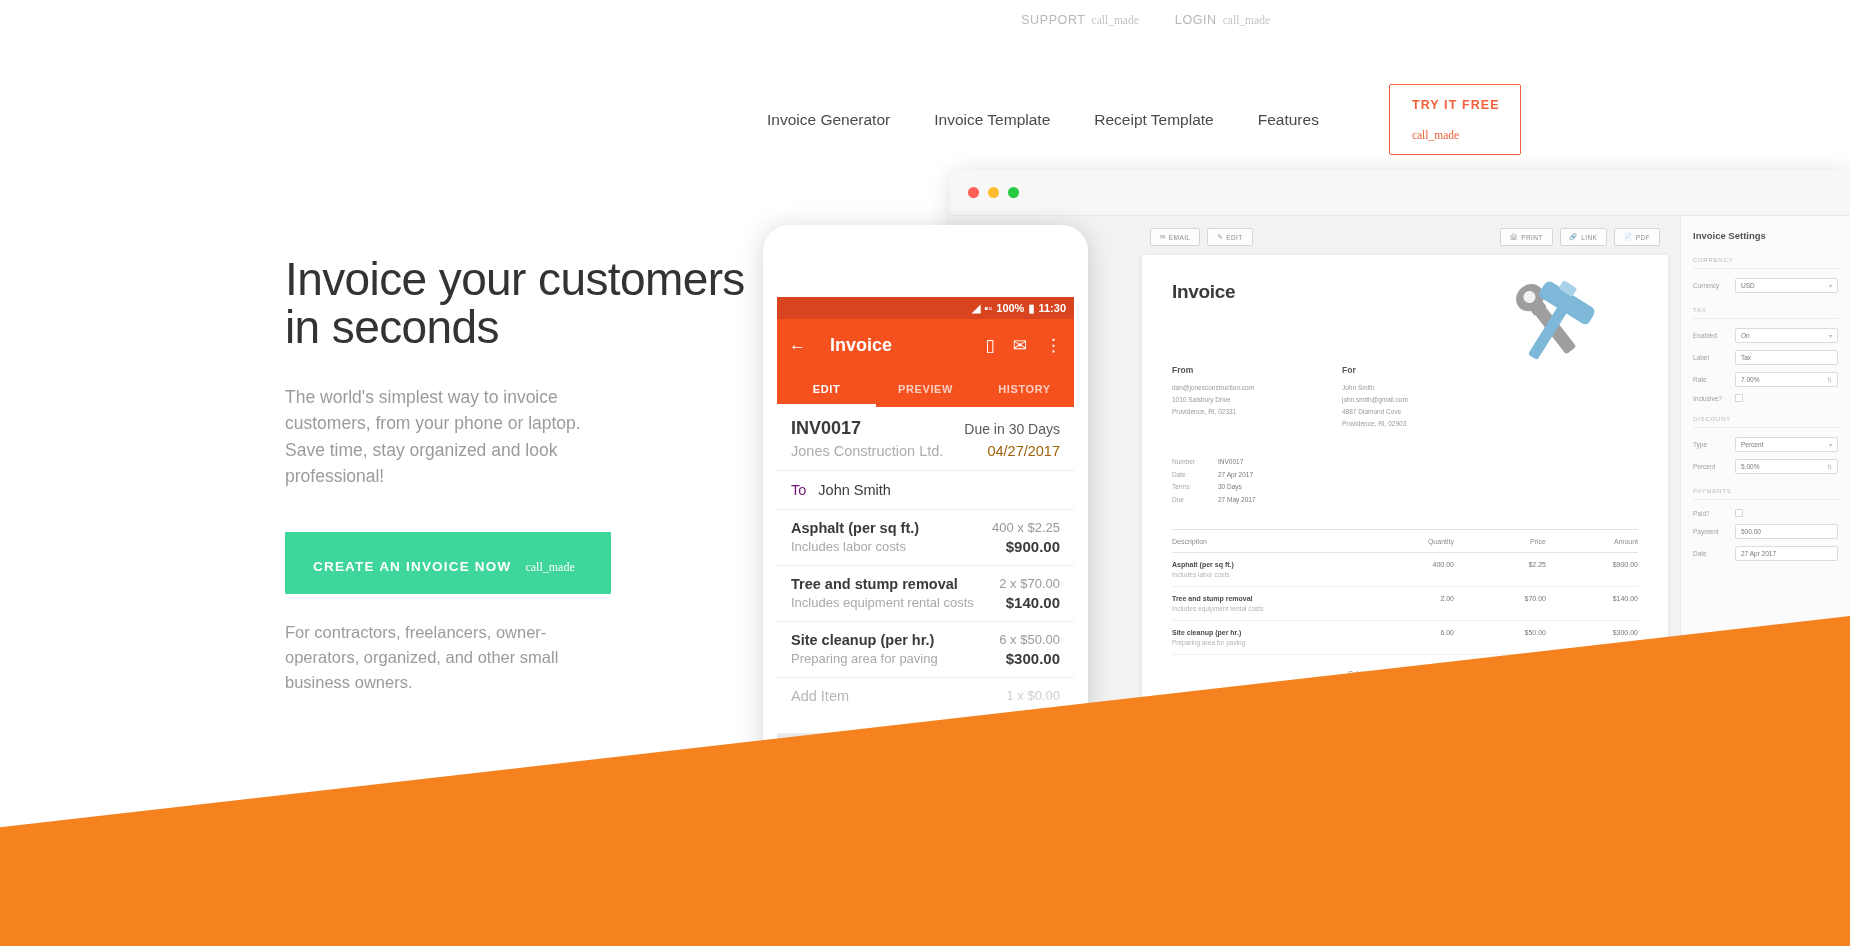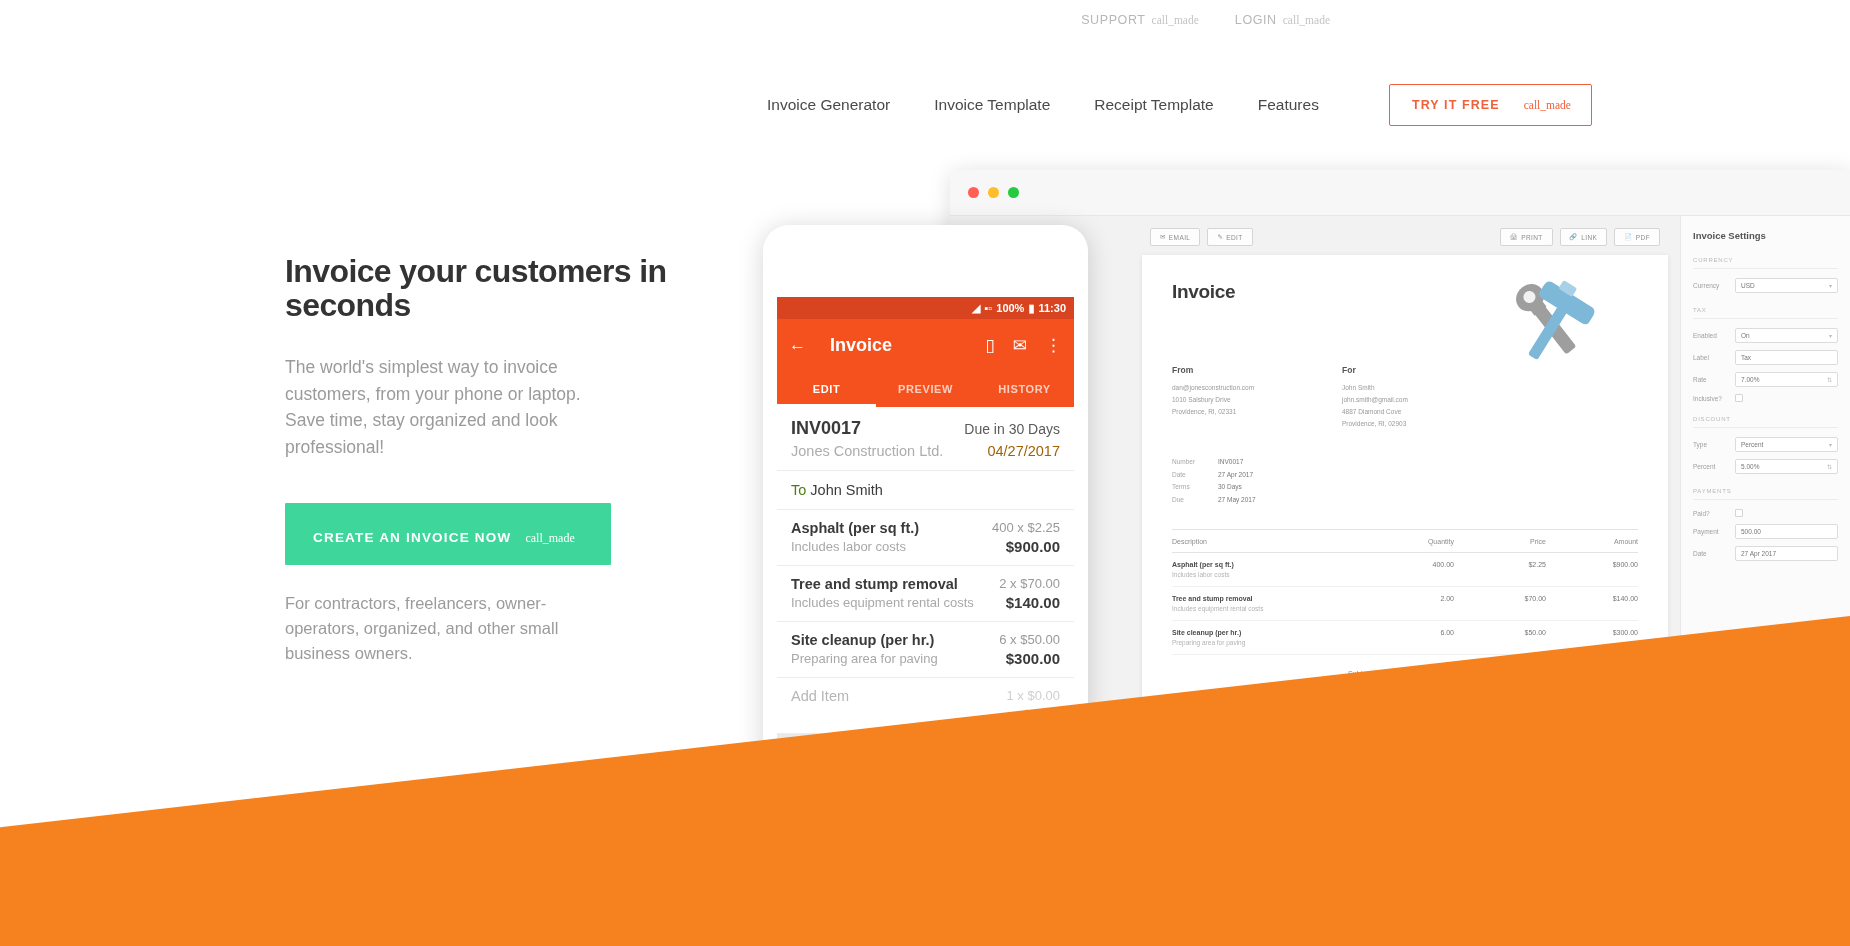--- a/index.html
+++ b/index.html
@@ -15,21 +15,21 @@
   .diagonal-banner {
     position: absolute; left: 0; bottom: 0;
     width: 1850px; height: 330px;
     background: #f5821f;
     clip-path: polygon(0 100%, 100% 100%, 100% 0, 0 64%);
     z-index: 30;
   }
 
   
   .utility-nav {
-    position: absolute; top: 13px; right: 520px;
+    position: absolute; top: 13px; right: 580px;
     display: flex; gap: 36px; align-items: flex-end;
     z-index: 20;
   }
   .utility-link {
     font-size: 12.5px; color: #b7b7b7; letter-spacing: .6px;
     display: flex; align-items: baseline; gap: 6px;
     text-decoration: none; cursor: pointer;
   }
   .call-made {
     font-size: 11.5px; color: #c4c4c4; letter-spacing: 0;
@@ -44,33 +44,33 @@
   }
   .nav-item {
     font-size: 15.5px; color: #4a4a4a; padding: 0 22px;
     text-decoration: none; cursor: pointer; white-space: nowrap;
   }
   .try-free-btn {
     margin-left: 48px;
     border: 1.5px solid #f0603a;
     border-radius: 2px;
     padding: 13px 20px 13px 22px;
-    display: flex; align-items: baseline; gap: 24px;
-    cursor: pointer; background: transparent;
+    display: flex; align-items: baseline; gap: 17px;
+    cursor: pointer; background: transparent; flex-direction: column;
   }
   .try-free-label {
     font-size: 12.5px; font-weight: bold; color: #f0603a;
     letter-spacing: 1.1px; white-space: nowrap;
   }
   .try-free-btn .call-made { color: #f0603a; font-weight: normal; }
 
   
   .hero { position: absolute; left: 285px; top: 255px; width: 470px; z-index: 20; }
   .hero-title {
-    font-size: 32px; font-weight: bold; color: #333333;
+    font-size: 46px; font-weight: normal; color: #333333;
     line-height: 1.05; letter-spacing: -.6px;
   }
   .hero-sub {
     margin-top: 32px;
     font-size: 17.5px; color: #9b9b9b; line-height: 1.52;
     max-width: 310px;
   }
   .cta-button {
     margin-top: 42px;
     display: inline-flex; align-items: baseline; gap: 14px;
@@ -205,21 +205,21 @@
   .tab.active { color: #ffffff; box-shadow: inset 0 -3px 0 #ffffff; }
 
   .card { background: #fff; border-bottom: 1px solid #ececec; padding: 11px 14px; }
   .card-top { display: flex; justify-content: space-between; align-items: baseline; }
   .inv-no { font-size: 18px; font-weight: bold; color: #3a3a3a; }
   .due-txt { font-size: 14px; color: #5a5a5a; }
   .card-bot { display: flex; justify-content: space-between; align-items: center; margin-top: 4px; }
   .client { font-size: 14.5px; color: #adadad; }
   .inv-date { font-size: 14.5px; color: #a16207; }
   .to-row { font-size: 14.5px; color: #3a3a3a; }
-  .to-row .to-lbl { color: #4d7c0f; }
+  .to-row .to-lbl { color: #701a75; margin-right: 8px; }
 
   .li-row { display: flex; justify-content: space-between; background: #fff; border-bottom: 1px solid #ececec; padding: 10px 14px; }
   .li-name { font-size: 14.5px; font-weight: bold; color: #3a3a3a; }
   .li-note { font-size: 13px; color: #a9a9a9; margin-top: 3px; }
   .li-qty { font-size: 13px; color: #999; text-align: right; }
   .li-amt { font-size: 15px; font-weight: bold; color: #3a3a3a; text-align: right; margin-top: 3px; }
   .li-row.muted .li-name { color: #b6b6b6; font-weight: normal; }
   .li-row.muted .li-qty, .li-row.muted .li-amt { color: #cfcfcf; font-weight: normal; }
   .subtotal-row { background: #e9e9e9; padding: 11px 14px; font-size: 15px; color: #8d8d8d; }
 </style>

